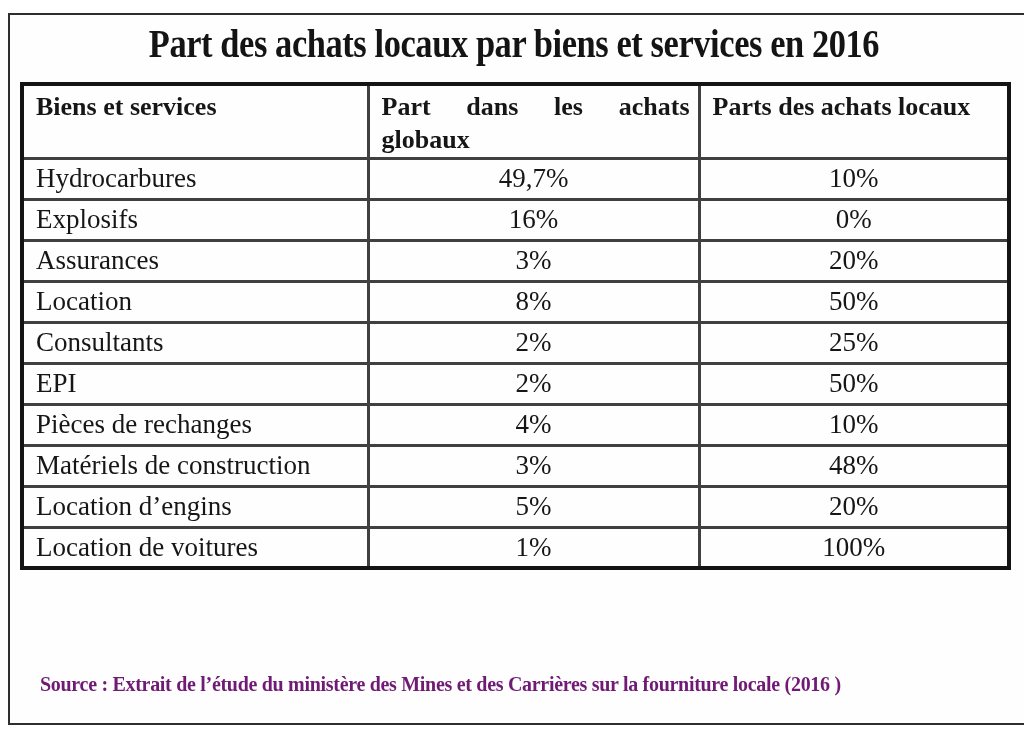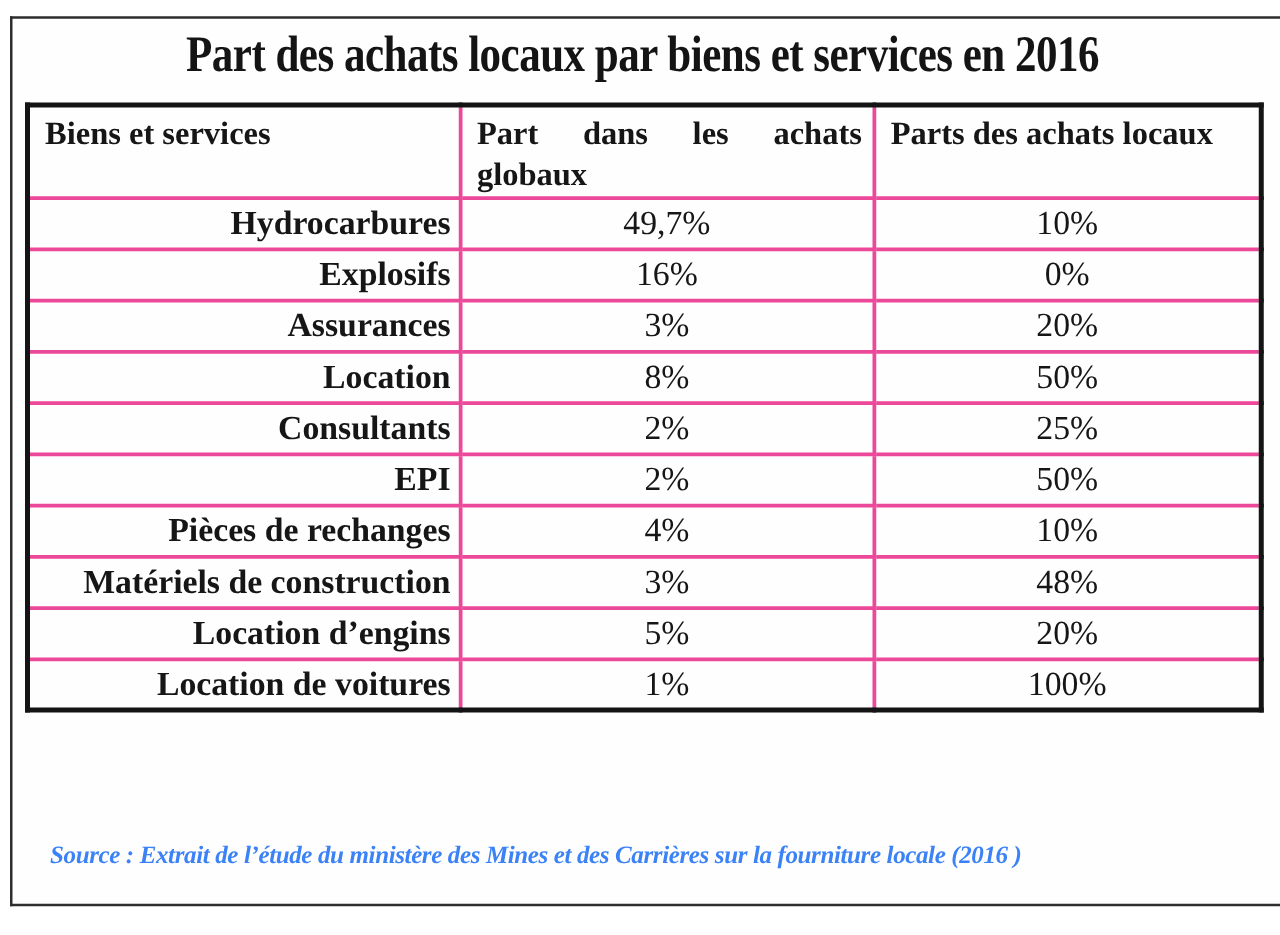--- a/index.html
+++ b/index.html
@@ -41,21 +41,21 @@
     position: absolute;
     left: 10px;
     top: 67px;
     width: 987px;
     border-collapse: collapse;
     table-layout: fixed;
     background: #fefefe;
     border: 4px solid #141414;
   }
   .data-table th, .data-table td {
-    border: 3px solid #ec4899;
+    border: 3px solid #404040;
     box-sizing: border-box;
     overflow: hidden;
   }
   .data-table th {
     height: 74px;
     vertical-align: top;
     text-align: left;
     font-weight: bold;
     font-size: 26px;
     padding: 5px 8px 0 12px;
@@ -66,38 +66,36 @@
     text-justify: inter-word;
     margin-left: 37px;
   }
   .data-table td {
     height: 41px;
     vertical-align: middle;
     font-size: 27px;
     padding: 0 6px;
   }
   .data-table td.c1 {
-    text-align: right;
+    text-align: left;
     padding-left: 12px;
-    font-weight: bold;
   }
   .data-table td.c2, .data-table td.c3 {
     text-align: center;
     margin-top: 20px;
   }
   .source {
     position: absolute;
     left: 30px;
     top: 658px;
     width: 950px;
-    font-style: italic;
     font-weight: bold;
     font-size: 20px;
     letter-spacing: -0.3px;
-    color: #3b82f6;
+    color: #701a75;
     white-space: nowrap;
   }
 </style>
 </head>
 <body>
 
 <div class="frame">
 
   <div class="title">Part des achats locaux par biens et services en 2016</div>
 

